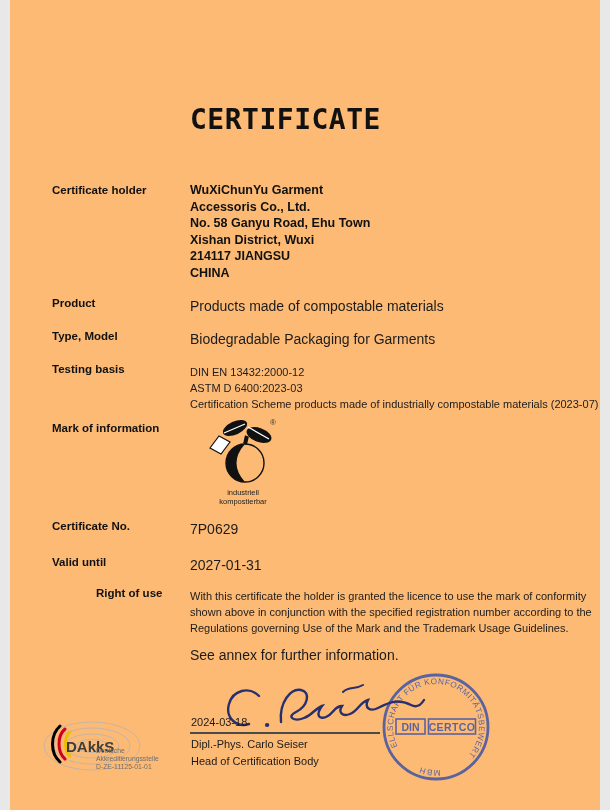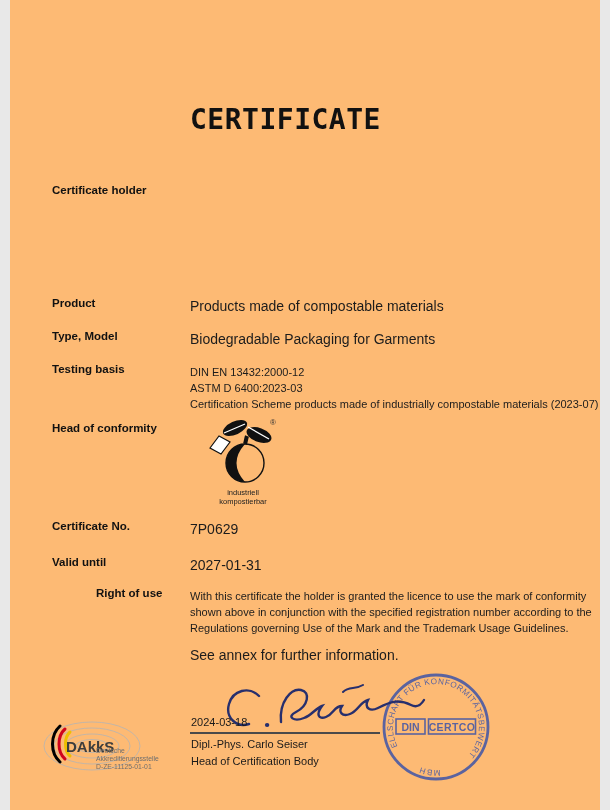--- a/index.html
+++ b/index.html
@@ -25,35 +25,43 @@
   .dakks-caption{font-size:6.8px;line-height:1.18;color:#6e6e6e;white-space:nowrap;}
 </style>
 </head>
 <body>
 
 <div class="page">
 
   <div class="abs title" style="left:180px;top:103px;">CERTIFICATE</div>
 
   <div class="abs label" style="left:42px;top:184px;">Certificate holder</div>
+  <div class="abs" style="left:180px;top:182px;">
+    <div class="holder-line">WuXiChunYu Garment</div>
+    <div class="holder-line">Accessoris Co., Ltd.</div>
+    <div class="holder-line">No. 58 Ganyu Road, Ehu Town</div>
+    <div class="holder-line">Xishan District, Wuxi</div>
+    <div class="holder-line">214117 JIANGSU</div>
+    <div class="holder-line">CHINA</div>
+  </div>
 
   <div class="abs label" style="left:42px;top:297px;">Product</div>
   <div class="abs val" style="left:180px;top:298px;">Products made of compostable materials</div>
 
   <div class="abs label" style="left:42px;top:330px;">Type, Model</div>
   <div class="abs val" style="left:180px;top:331px;">Biodegradable Packaging for Garments</div>
 
   <div class="abs label" style="left:42px;top:363px;">Testing basis</div>
   <div class="abs" style="left:180px;top:364px;">
     <div class="vline">DIN EN 13432:2000-12</div>
     <div class="vline">ASTM D 6400:2023-03</div>
     <div class="vline">Certification Scheme products made of industrially compostable materials (2023-07)</div>
   </div>
 
-  <div class="abs label" style="left:42px;top:422px;">Head of conformity</div>
+  <div class="abs label" style="left:42px;top:422px;">Mark of information</div>
 
   <svg class="abs" style="left:194px;top:414px;" width="80" height="74" viewBox="0 0 80 74">
 
     <circle cx="41" cy="49" r="19" fill="none" stroke="#111" stroke-width="1.4"></circle>
 
     <path d="M41,30 A19,19 0 0 0 22,49 A19,19 0 0 0 41,68 Q24,49 41,30 Z" fill="#111"></path>
 
     <path d="M6,34 L15,22 L26,28 L17,40 Z" fill="#fff" stroke="#111" stroke-width="1.2"></path>
 
     <path d="M43,22 C42,25 42,27 41,30" fill="none" stroke="#111" stroke-width="4"></path>

